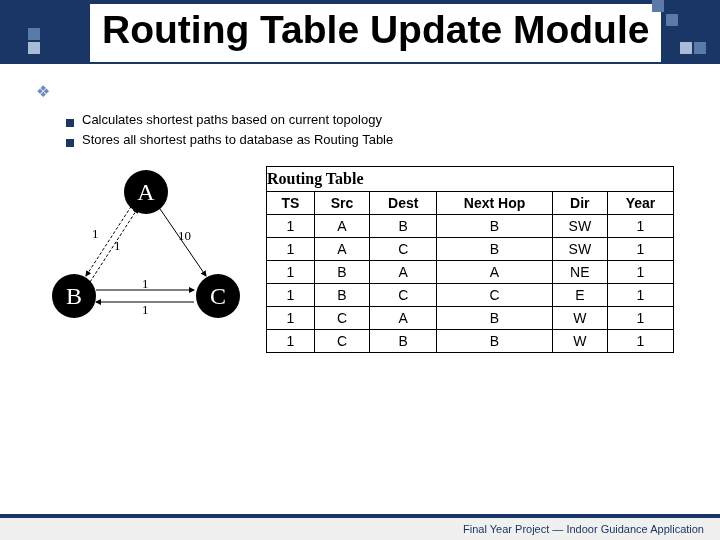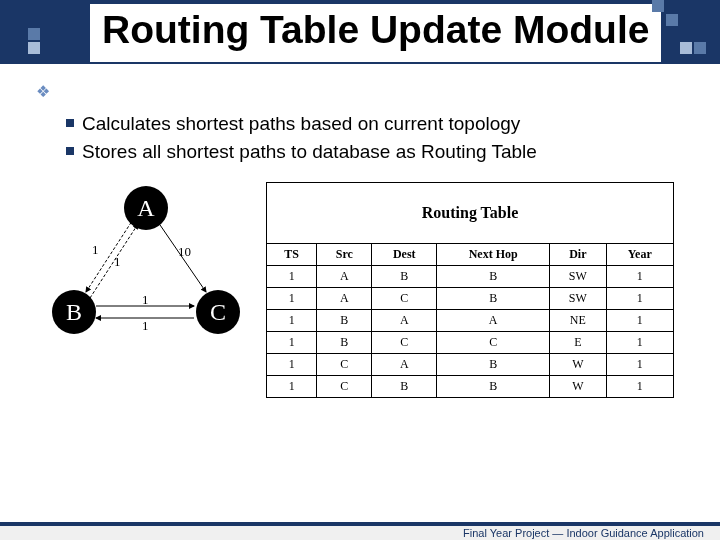--- a/index.html
+++ b/index.html
@@ -12,36 +12,36 @@
   .sq { width: 12px; height: 12px; }
   .sq.d { background: #1a3666; }
   .sq.m { background: #5a7aa8; }
   .sq.l { background: #a8bcd8; }
   .sq.e { background: transparent; }
   .content { padding: 18px 36px 0 36px; }
   .h2line { display: flex; align-items: center; gap: 6px; margin-bottom: 10px; }
   .diamond { color: #6a8cc0; font-size: 16px; }
   .h2text { color: #1a3666; font-weight: bold; font-size: 22px; }
   .bullets { margin-left: 30px; margin-bottom: 18px; }
-  .bullet { display: flex; align-items: flex-start; gap: 8px; font-size: 19px; color: #000; line-height: 1.35; margin-bottom: 2px; }
+  .bullet { display: flex; align-items: flex-start; gap: 8px; font-size: 13px; color: #000; line-height: 1.35; margin-bottom: 2px; }
   .bsq { width: 8px; height: 8px; background: #1a3666; margin-top: 8px; flex-shrink: 0; }
   .figure-row { display: flex; gap: 20px; align-items: flex-start; padding: 0 10px; }
   .graph { width: 200px; height: 170px; position: relative; flex-shrink: 0; }
   .node { position: absolute; width: 44px; height: 44px; border-radius: 50%; background: #000; color: #fff; font-family: "Times New Roman", serif; font-size: 24px; display: flex; align-items: center; justify-content: center; }
   .nA { top: 4px; left: 78px; }
   .nB { top: 108px; left: 6px; }
   .nC { top: 108px; left: 150px; }
   .graph svg { position: absolute; inset: 0; }
   .edge-label { position: absolute; font-family: "Times New Roman", serif; font-size: 13px; color: #000; }
   .table-wrap { flex: 1; }
-  .rt-title { text-align: center; font-family: "Times New Roman", serif; font-weight: bold; font-size: 16px; border: 1px solid #000; border-bottom: none; padding: 21px 0; }
-  table { width: 100%; border-collapse: collapse; font-family: Liberation Serif, serif; font-size: 12px; }
+  .rt-title { text-align: left; font-family: "Times New Roman", serif; font-weight: bold; font-size: 16px; border: 1px solid #000; border-bottom: none; padding: 3px 0; }
+  table { width: 100%; border-collapse: collapse; font-family: Liberation Sans, sans-serif; font-size: 14px; }
   th, td { border: 1px solid #000; text-align: center; padding: 3px 6px; }
   th { font-weight: bold; }
-  .footer-band { position: absolute; bottom: 0; left: 0; right: 0; height: 18px; background: #f0f0f0; border-top: 4px solid #1a3666; display: flex; align-items: center; justify-content: flex-end; padding-right: 16px; font-size: 11px; color: #1a3666; }
+  .footer-band { position: absolute; bottom: 0; left: 0; right: 0; height: 26px; background: #f0f0f0; border-top: 4px solid #1a3666; display: flex; align-items: center; justify-content: flex-end; padding-right: 16px; font-size: 11px; color: #1a3666; }
 </style>
 </head>
 <body>
 
 <div class="header-band">
   <div class="deco-left">
     <span class="sq d"></span>
       <span class="sq d"></span>
       <span class="sq e"></span>
       <span class="sq e"></span>

